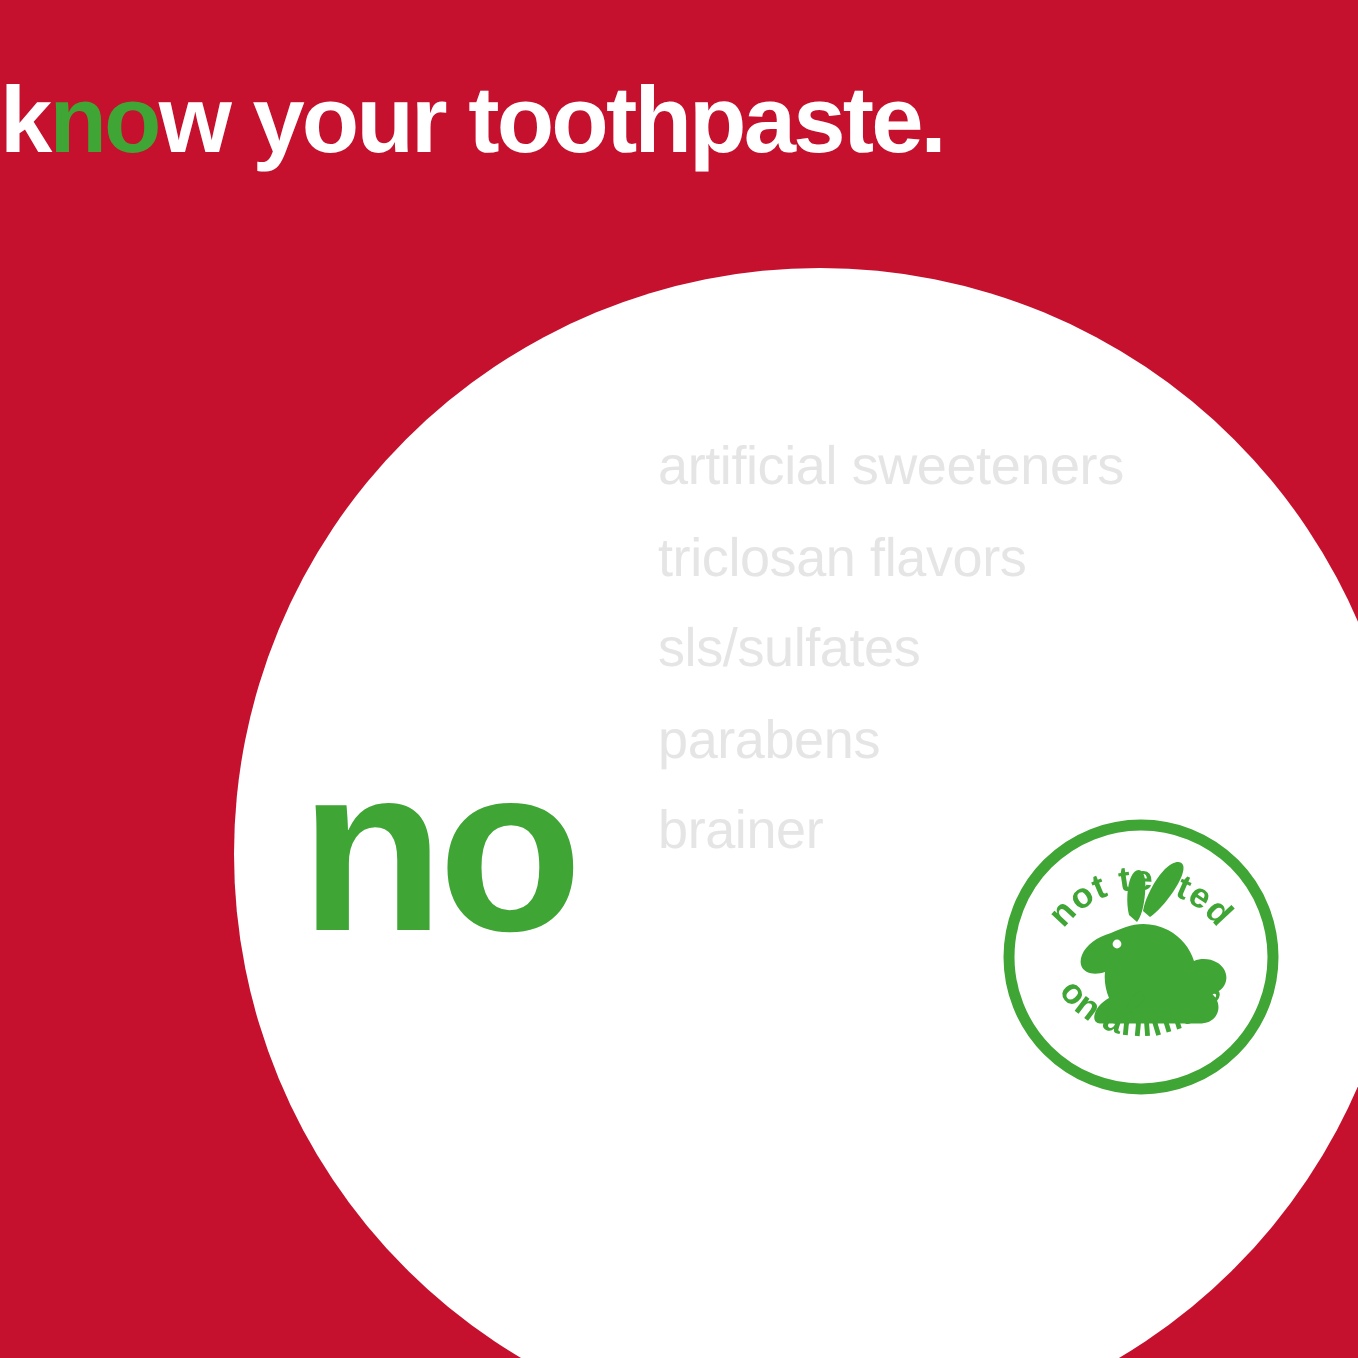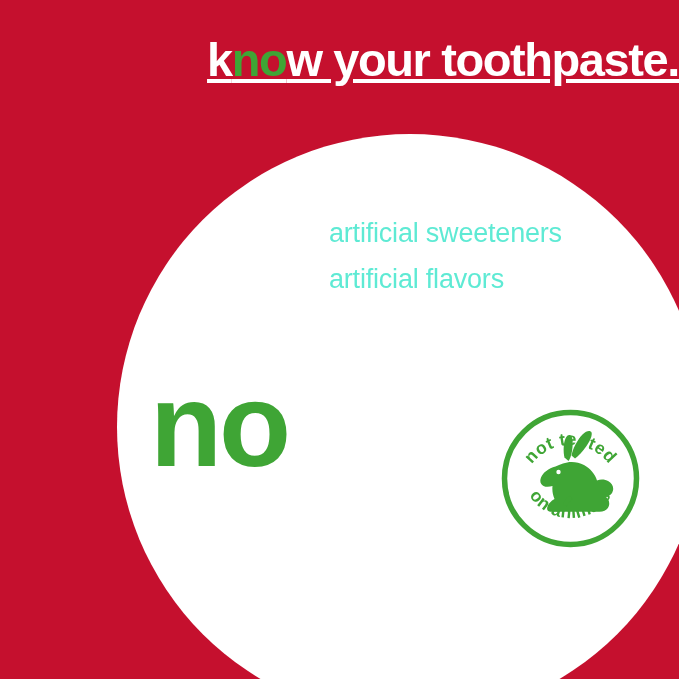--- a/index.html
+++ b/index.html
@@ -15,29 +15,28 @@
     background: #C5102E;
     font-family: "Liberation Sans", sans-serif;
   }
 
   
   .headline {
     position: absolute;
     left: 0;
     top: 36px;
     width: 679px;
-    text-align: right;
+    text-align: left;
     font-size: 47px;
     font-weight: bold;
     letter-spacing: -1.4px;
     line-height: 1;
     color: #FFFFFF;
     white-space: nowrap;
     user-select: none;
-    text-decoration: underline;
   }
   .headline .hl-green { color: #3FA535; }
 
   
   .white-circle {
     position: absolute;
     left: 117px;   
     top: 134px;    
     width: 586px;
     height: 586px;
@@ -65,21 +64,21 @@
     left: 329px;
     top: 211px;
     width: 300px;
     margin: 0;
     padding: 0;
     list-style: none;
   }
   .no-list li {
     font-size: 27px;
     line-height: 45.5px;
-    color: #5eead4;
+    color: #e5e5e5;
     letter-spacing: -0.2px;
     white-space: nowrap;
     user-select: none;
   }
 
   
   .badge {
     position: absolute;
     left: 500px;
     top: 408px;
@@ -96,21 +95,24 @@
   <div class="headline">
     <span>k</span><span class="hl-green">no</span><span>w your toothpaste.</span>
   </div>
 
   <div class="white-circle"></div>
 
   <div class="big-no">no</div>
 
   <ul class="no-list">
     <li>artificial sweeteners</li>
-    <li>artificial flavors</li>
+    <li>triclosan flavors</li>
+    <li>sls/sulfates</li>
+    <li>parabens</li>
+    <li>brainer</li>
   </ul>
 
   <div class="badge">
     <svg viewBox="0 0 141 141" xmlns="http://www.w3.org/2000/svg">
       <defs>
         <path id="arcTop" d="M 23 78 A 48 48 0 0 1 118 78" fill="none"></path>
         <path id="arcBottom" d="M 22 68 A 49 49 0 0 0 119 68" fill="none"></path>
       </defs>
 
       <circle cx="70.5" cy="70.5" r="66" fill="none" stroke="#3FA535" stroke-width="5.5"></circle>

